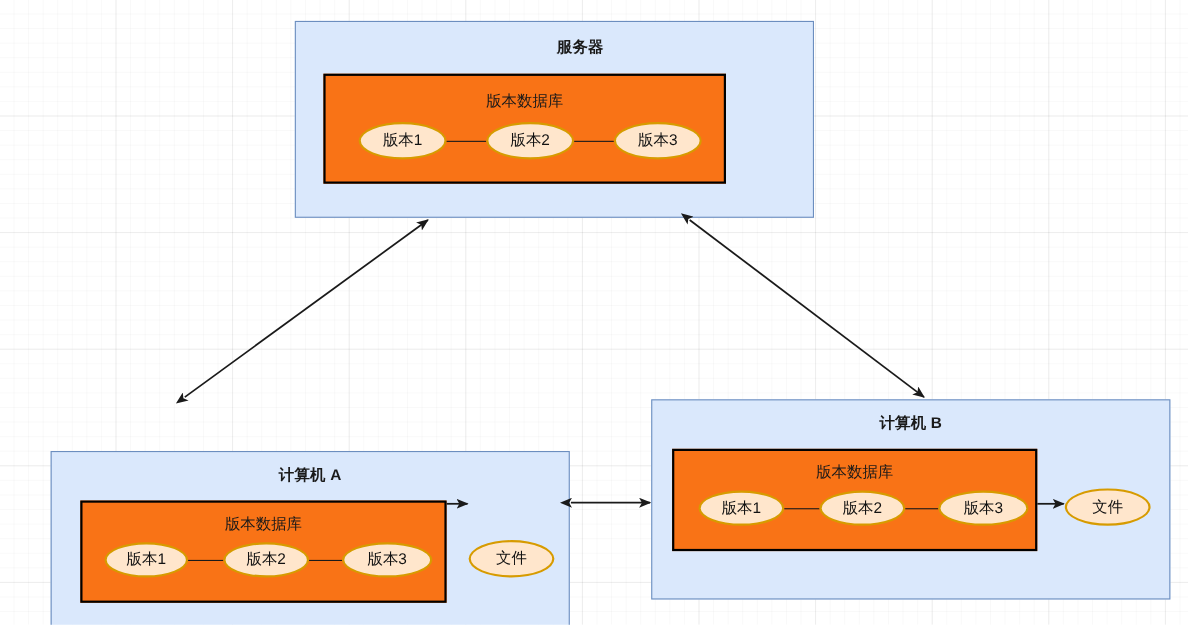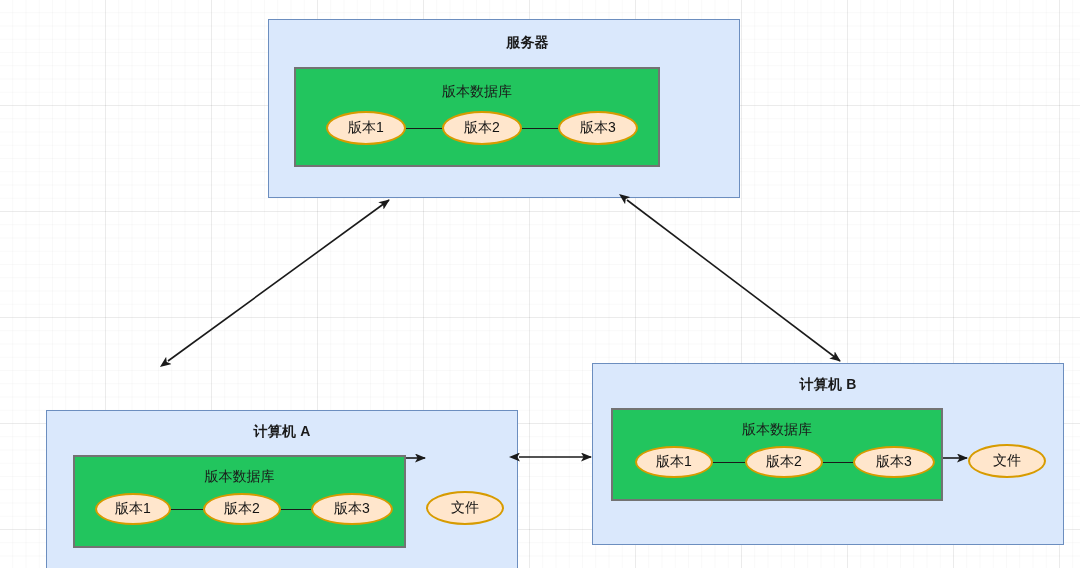--- a/index.html
+++ b/index.html
@@ -46,22 +46,22 @@
     font-weight: bold;
     font-size: 14px;
     color: #1a1a1a;
     letter-spacing: 0.2px;
   }
 
   
   .dbbox {
     position: absolute;
     box-sizing: border-box;
-    background: #22c55e;
-    border: 2px solid #737373;
+    background: #f97316;
+    border: 2px solid #000000;
   }
   .dbbox-title {
     position: absolute;
     left: 0;
     right: 0;
     text-align: center;
     font-size: 14px;
     color: #1a1a1a;
   }
 

